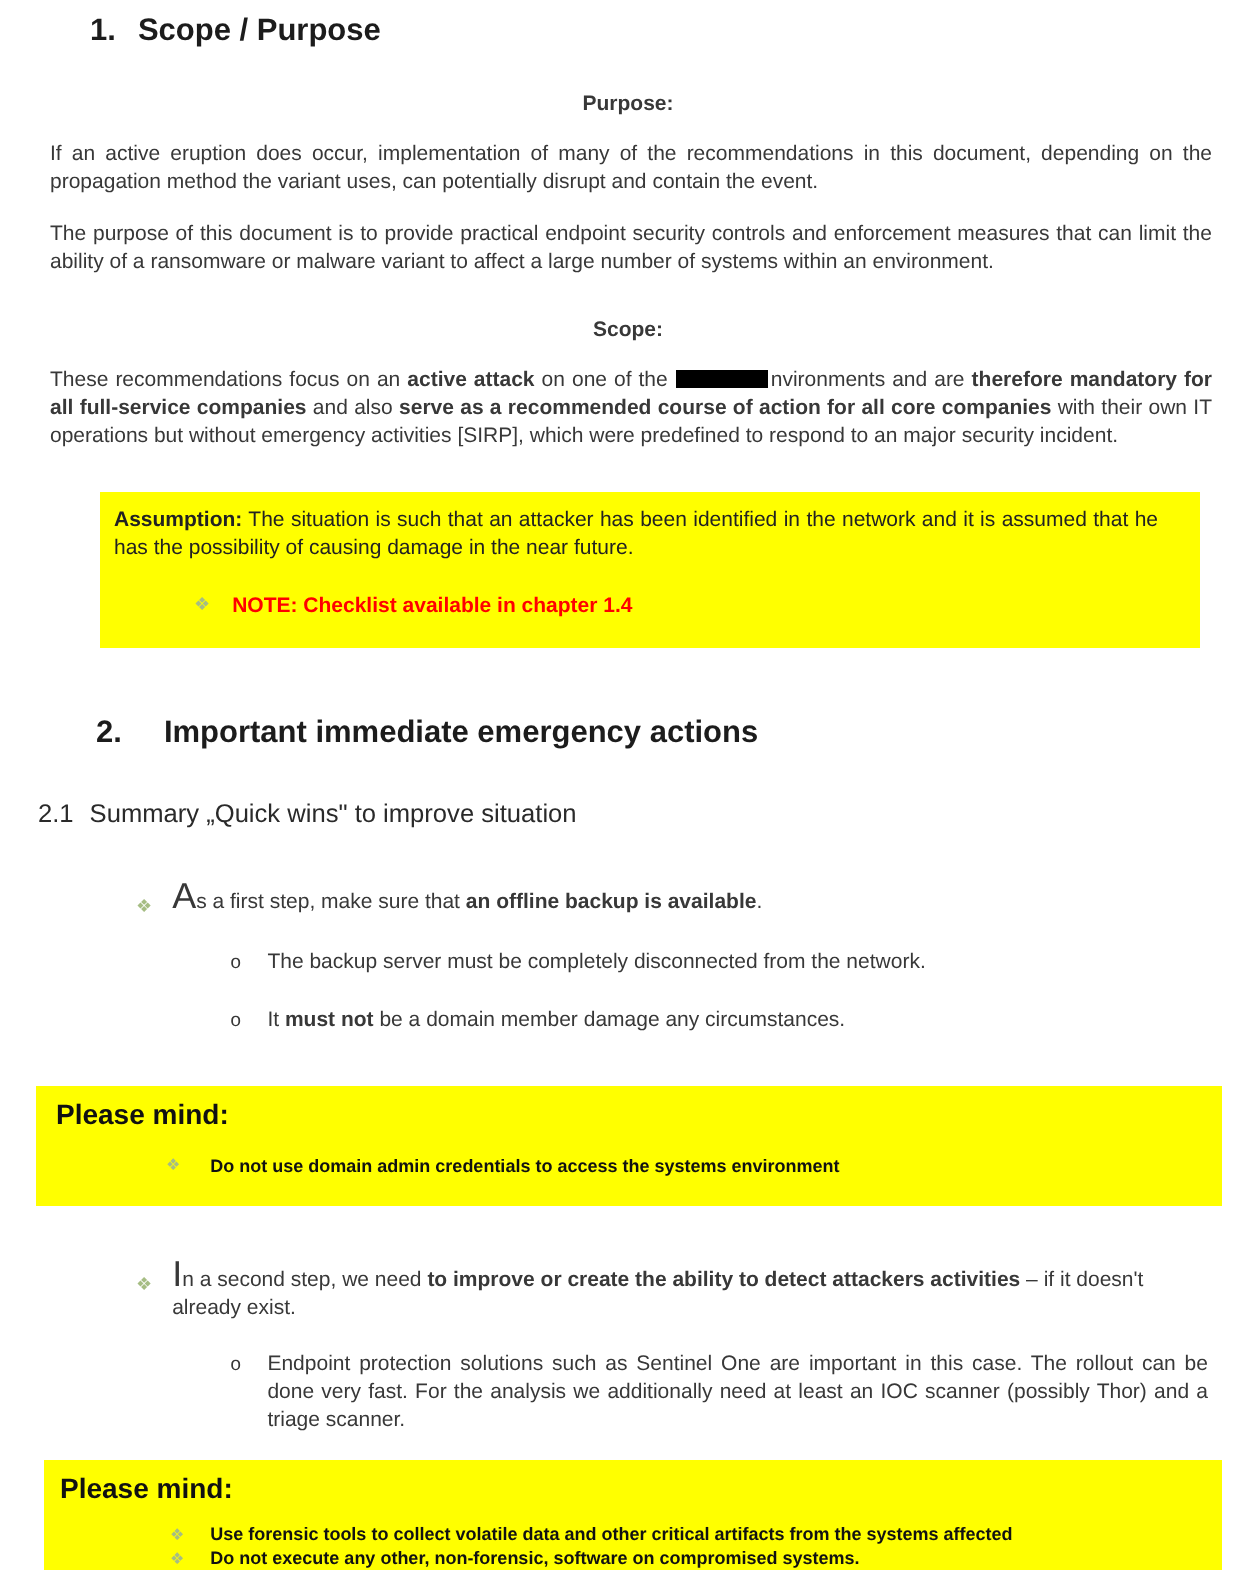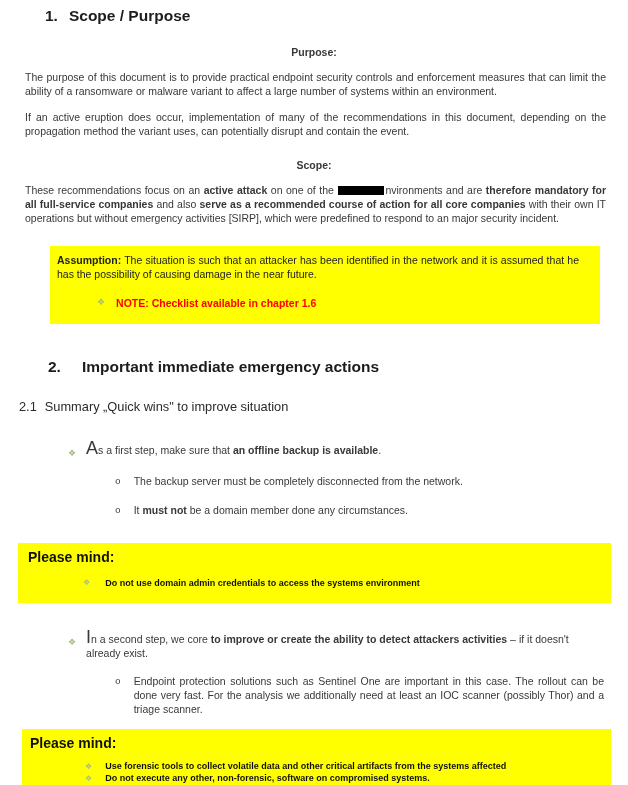--- a/index.html
+++ b/index.html
@@ -50,32 +50,32 @@
 
 <div class="page">
 
   <div class="h1row">
     <span>1.</span>
     <span>Scope / Purpose</span>
   </div>
 
   <div class="plabel">Purpose:</div>
 
+  <div class="para"><span>If an active eruption does occur, implementation of many of the recommendations in this document, depending on the propagation method the variant uses, can potentially disrupt and contain the event.</span></div>
   <div class="para"><span>The purpose of this document is to provide practical endpoint security controls and enforcement measures that can limit the ability of a ransomware or malware variant to affect a large number of systems within an environment.</span></div>
-  <div class="para"><span>If an active eruption does occur, implementation of many of the recommendations in this document, depending on the propagation method the variant uses, can potentially disrupt and contain the event.</span></div>
 
   <div class="plabel">Scope:</div>
 
   <div class="para"><span>These recommendations focus on an </span><span class="b">active attack</span><span> on one of the </span><span class="redact"></span><span>nvironments and are </span><span class="b">therefore mandatory for all full-service companies</span><span> and also </span><span class="b">serve as a recommended course of action for all core companies</span><span> with their own IT operations but without emergency activities [SIRP], which were predefined to respond to an major security incident.</span></div>
 
   <div class="assume">
     <div class="assume-para"><span class="b">Assumption:</span><span> The situation is such that an attacker has been identified in the network and it is assumed that he has the possibility of causing damage in the near future.</span></div>
     <div class="noteline">
       <span class="diamond">❖</span>
-      <span>NOTE: Checklist available in chapter 1.6</span>
+      <span>NOTE: Checklist available in chapter 1.4</span>
     </div>
   </div>
 
   <div class="h2row">
     <span>2.</span>
     <span>Important immediate emergency actions</span>
   </div>
 
   <div class="h21row">
     <span>2.1</span>
@@ -85,34 +85,34 @@
   <div class="step">
     <span class="diamond">❖</span>
     <span class="txt"><span class="big">A</span><span>s a first step, make sure that </span><span class="b">an offline backup is available</span><span>.</span></span>
   </div>
   <div class="sub">
     <span class="obullet">o</span>
     <span class="txt"><span>The backup server must be completely disconnected from the network.</span></span>
   </div>
   <div class="sub">
     <span class="obullet">o</span>
-    <span class="txt"><span>It </span><span class="b">must not</span><span> be a domain member done any circumstances.</span></span>
+    <span class="txt"><span>It </span><span class="b">must not</span><span> be a domain member damage any circumstances.</span></span>
   </div>
 
   <div class="mind mind1">
     <div class="mind-label">Please mind:</div>
     <div class="mindline">
       <span class="diamond">❖</span>
       <span>Do not use domain admin credentials to access the systems environment</span>
     </div>
   </div>
 
   <div class="step">
     <span class="diamond">❖</span>
-    <span class="txt"><span class="big">I</span><span>n a second step, we core </span><span class="b">to improve or create the ability to detect attackers activities</span><span> – if it doesn't already exist.</span></span>
+    <span class="txt"><span class="big">I</span><span>n a second step, we need </span><span class="b">to improve or create the ability to detect attackers activities</span><span> – if it doesn't already exist.</span></span>
   </div>
   <div class="sub">
     <span class="obullet">o</span>
     <span class="txt"><span>Endpoint protection solutions such as Sentinel One are important in this case. The rollout can be done very fast. For the analysis we additionally need at least an IOC scanner (possibly Thor) and a triage scanner.</span></span>
   </div>
 
   <div class="mind mind2">
     <div class="mind-label">Please mind:</div>
     <div class="mindline first">
       <span class="diamond">❖</span>

